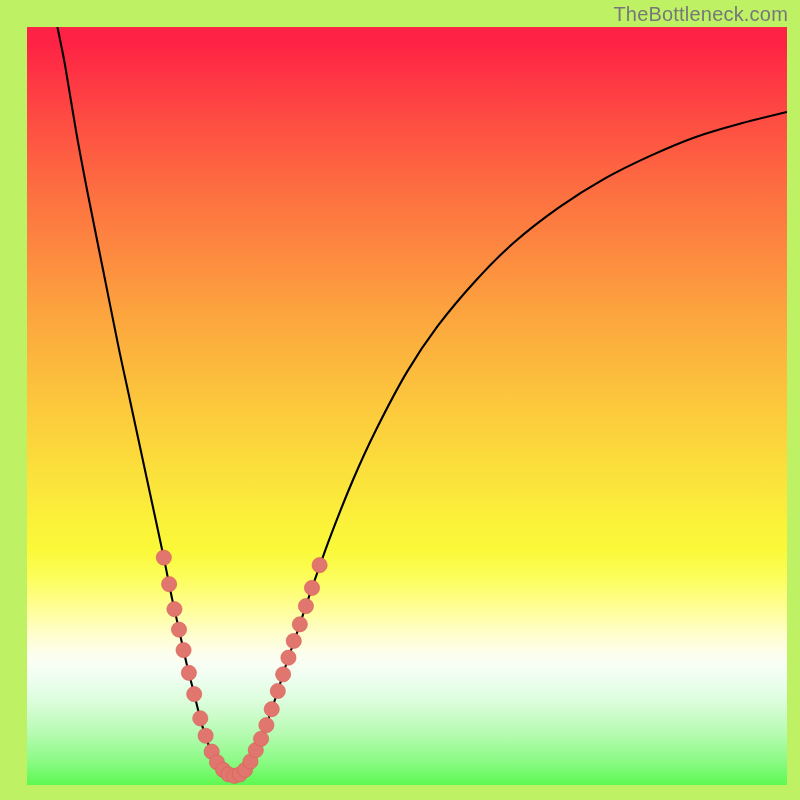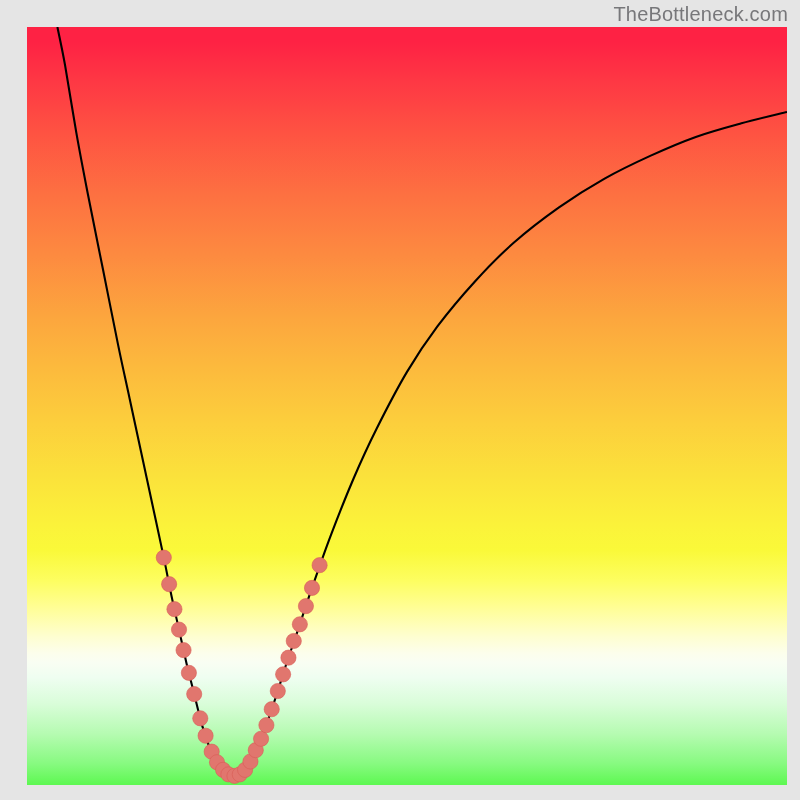--- a/index.html
+++ b/index.html
@@ -8,21 +8,21 @@
     width: 800px;
     height: 800px;
     overflow: hidden;
     background: #000;
     font-family: Arial, Helvetica, sans-serif;
   }
   .frame {
     position: absolute;
     width: 800px;
     height: 800px;
-    background: #e5e5e5;
+    background: #bef264;
   }
   .plot-area {
     position: absolute;
     left: 27px;
     top: 27px;
     width: 760px;
     height: 758px;
     background: linear-gradient(to bottom,
       #fe2244 0%,
       #fe2244 2%,

